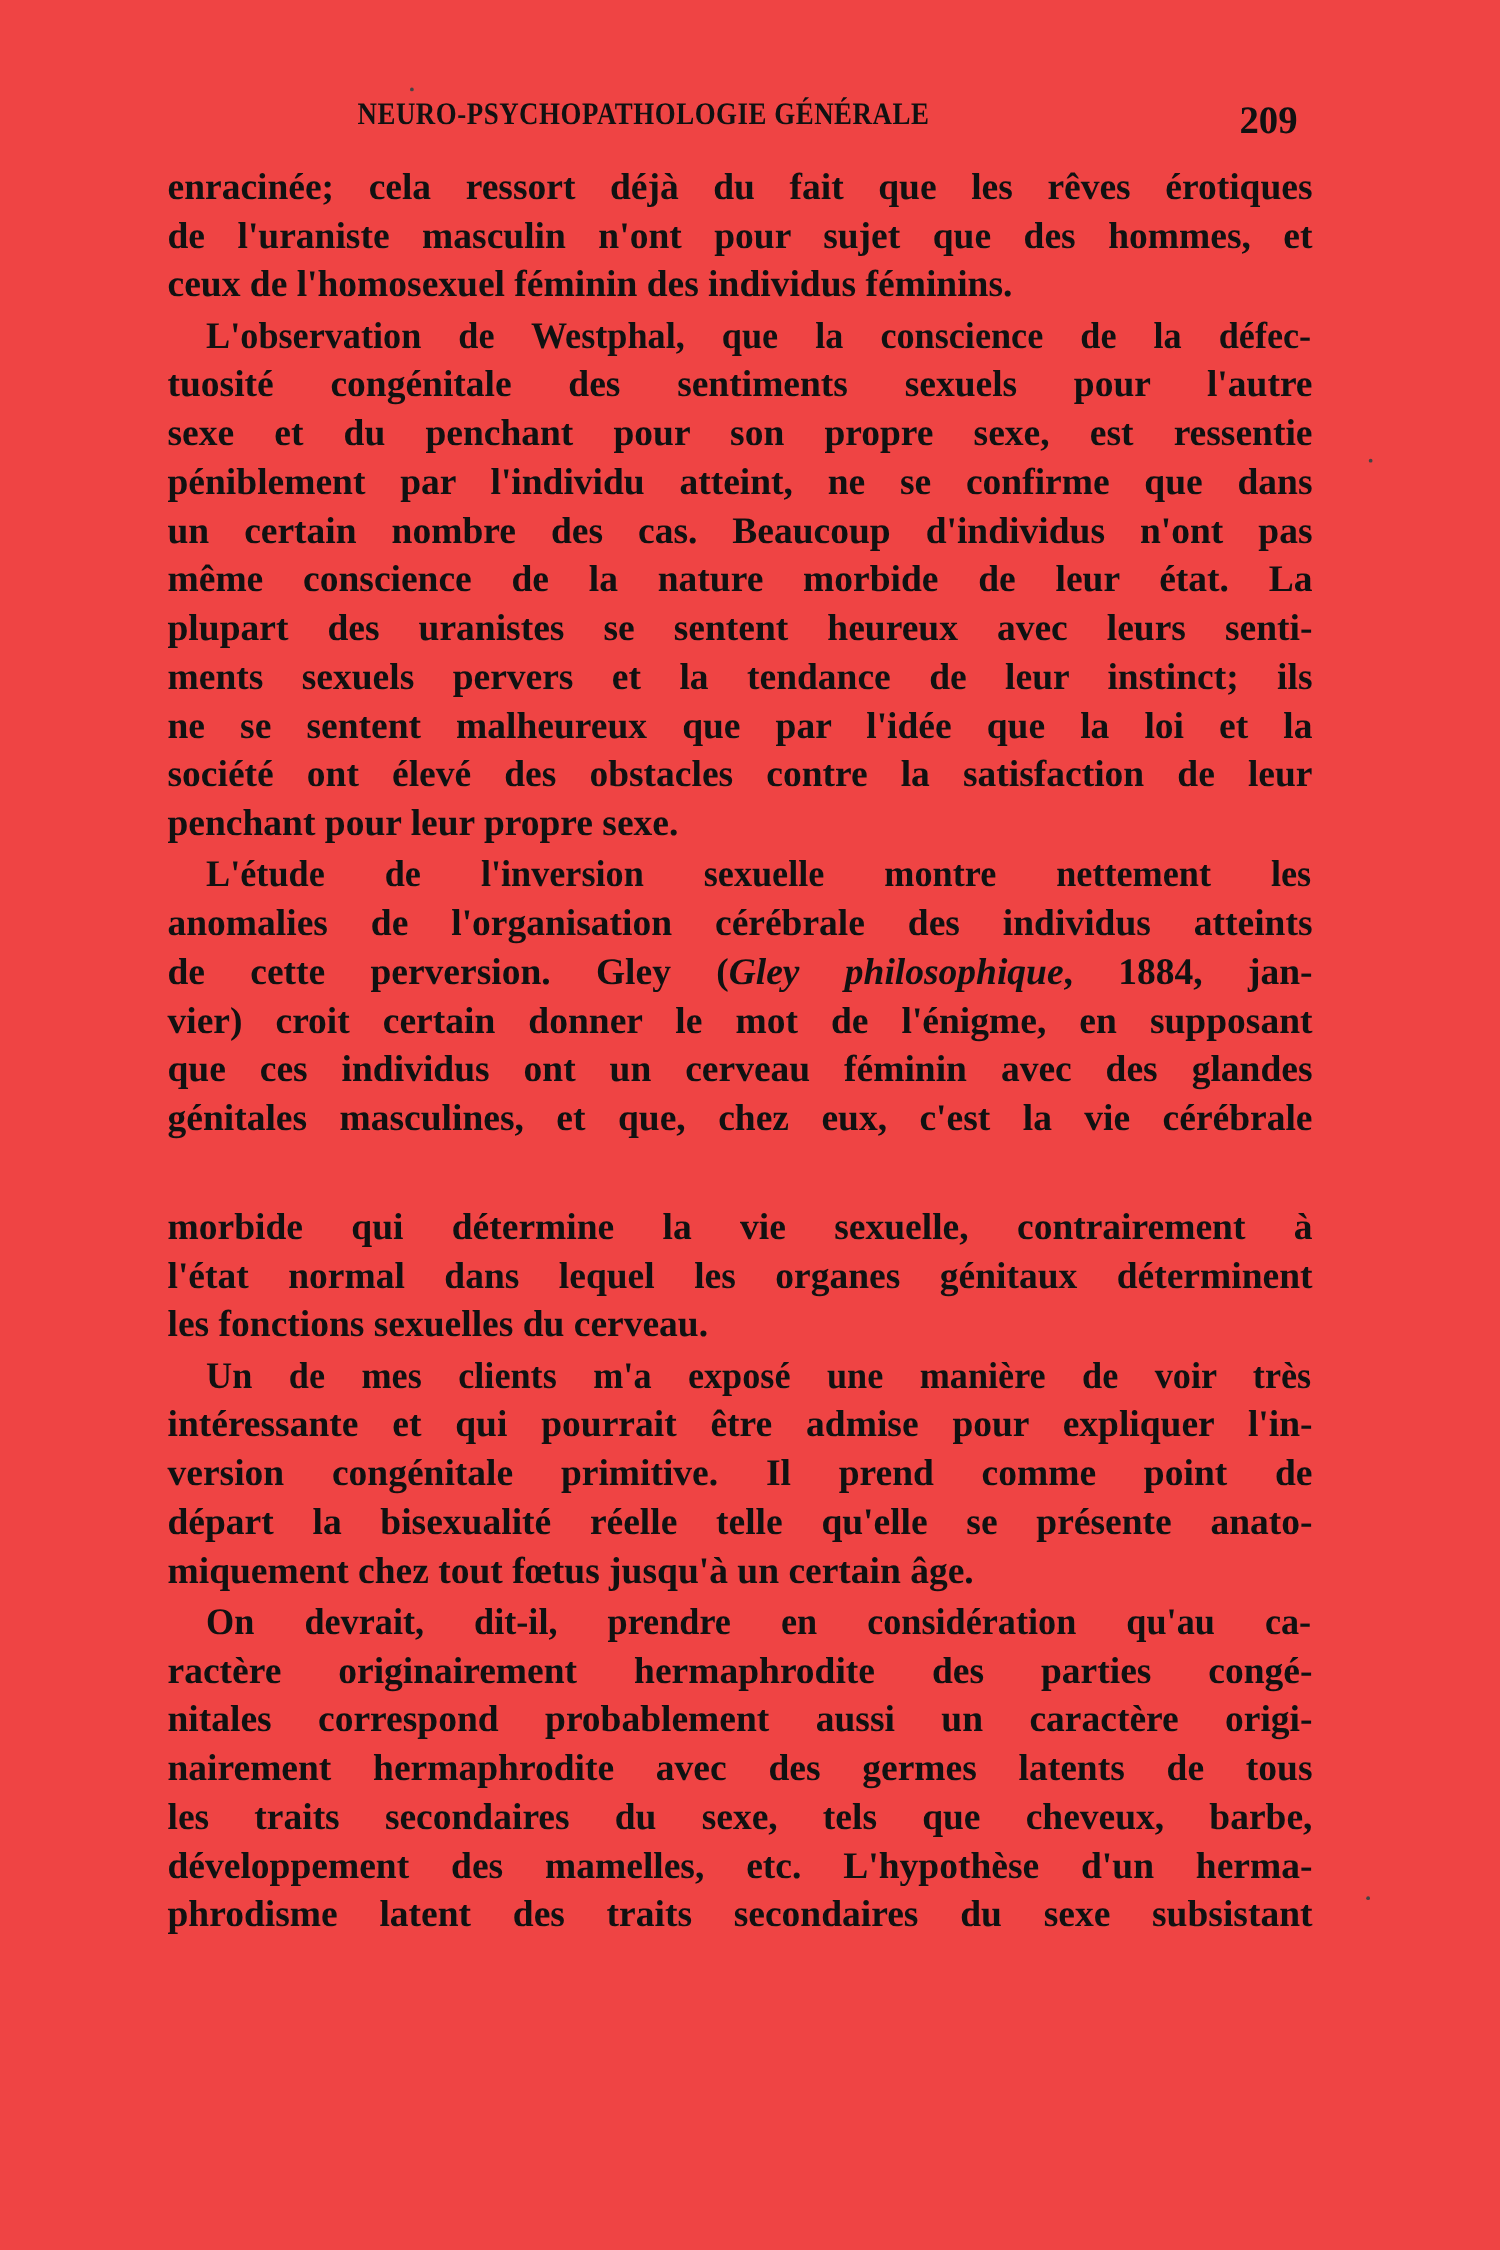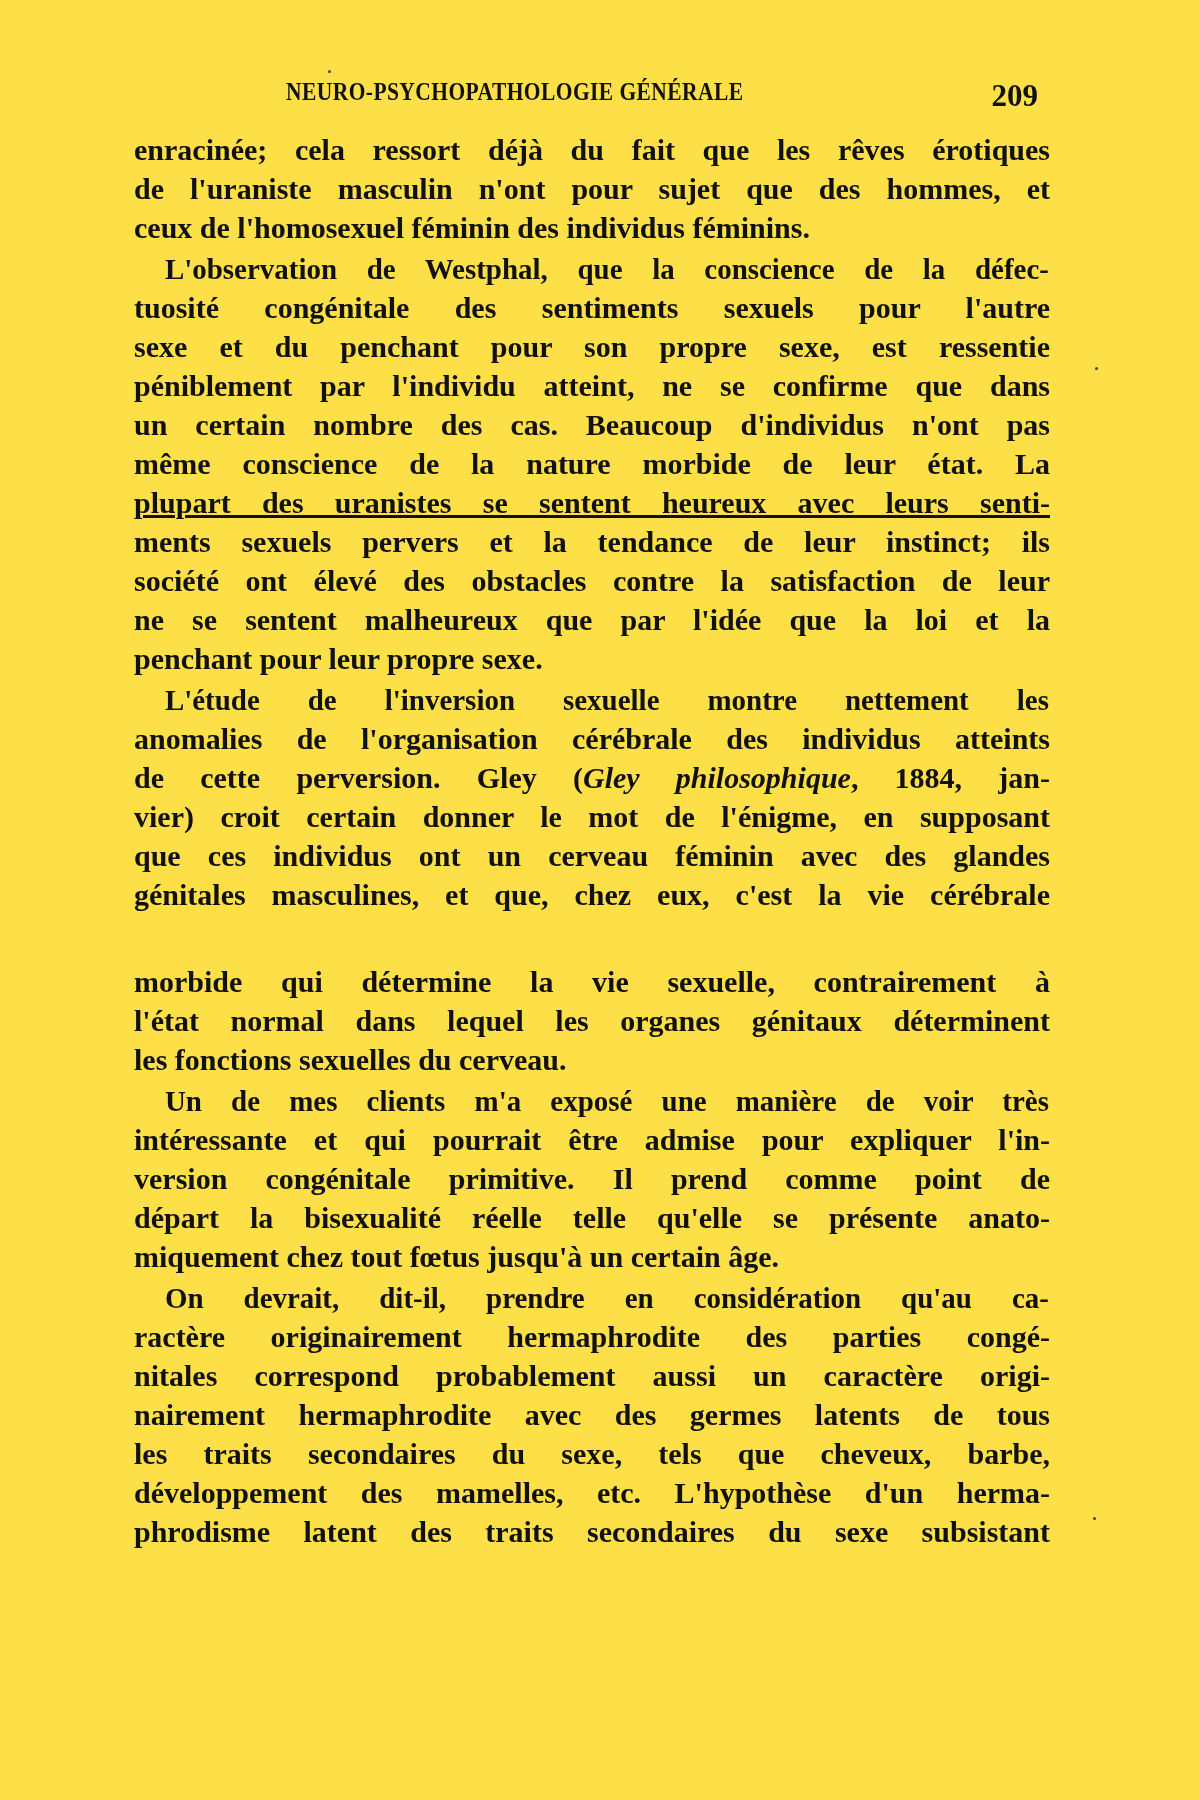--- a/index.html
+++ b/index.html
@@ -13,21 +13,21 @@
       position: relative;
       overflow: hidden;
       color: #111111;
     }
     .page {
       position: absolute;
       left: 0;
       top: 0;
       width: 1200px;
       height: 1800px;
-      background: #fde047;
+      background: #ef4444;
     }
     .running-head {
       position: absolute;
       top: 78px;
       left: 134px;
       width: 922px;
       height: 34px;
     }
     .running-title {
       position: absolute;
@@ -107,24 +107,24 @@
     </div>
     <div class="para-gap"></div>
 
     <div class="paragraph">
       <span class="line indent" style="width: 916px; transform: scaleX(0.9651);">L'observation de Westphal, que la conscience de la défec-</span>
       <span class="line" style="width: 916px;">tuosité congénitale des sentiments sexuels pour l'autre</span>
       <span class="line" style="width: 916px;">sexe et du penchant pour son propre sexe, est ressentie</span>
       <span class="line" style="width: 916px;">péniblement par l'individu atteint, ne se confirme que dans</span>
       <span class="line" style="width: 916px;">un certain nombre des cas. Beaucoup d'individus n'ont pas</span>
       <span class="line" style="width: 916px;">même conscience de la nature morbide de leur état. La</span>
-      <span class="line" style="width: 916px; text-decoration: underline;">plupart des uranistes se sentent heureux avec leurs senti-</span>
+      <span class="line" style="width: 916px;">plupart des uranistes se sentent heureux avec leurs senti-</span>
       <span class="line" style="width: 916px;">ments sexuels pervers et la tendance de leur instinct; ils</span>
+      <span class="line" style="width: 916px;">ne se sentent malheureux que par l'idée que la loi et la</span>
       <span class="line" style="width: 916px;">société ont élevé des obstacles contre la satisfaction de leur</span>
-      <span class="line" style="width: 916px;">ne se sentent malheureux que par l'idée que la loi et la</span>
       <span class="line last" style="width: 916px;">penchant pour leur propre sexe.</span>
     </div>
     <div class="para-gap"></div>
 
     <div class="paragraph">
       <span class="line indent" style="width: 916px; transform: scaleX(0.9651);">L'étude de l'inversion sexuelle montre nettement les</span>
       <span class="line" style="width: 916px;">anomalies de l'organisation cérébrale des individus atteints</span>
       <span class="line" style="width: 916px;"><span>de cette perversion. Gley (</span><span class="ital">Gley philosophique</span><span>, 1884, jan-</span></span>
       <span class="line" style="width: 916px;">vier) croit certain donner le mot de l'énigme, en supposant</span>
       <span class="line" style="width: 916px;">que ces individus ont un cerveau féminin avec des glandes</span>

